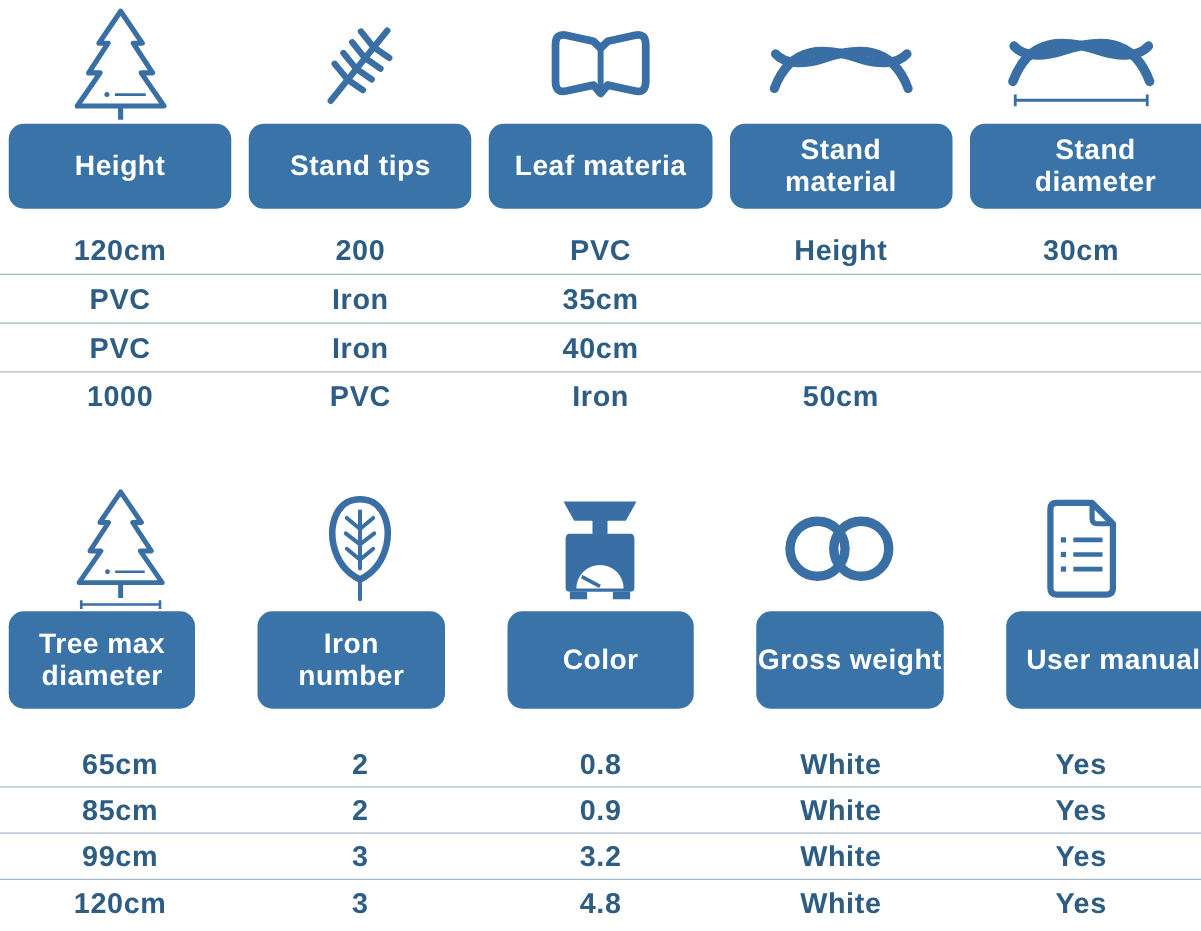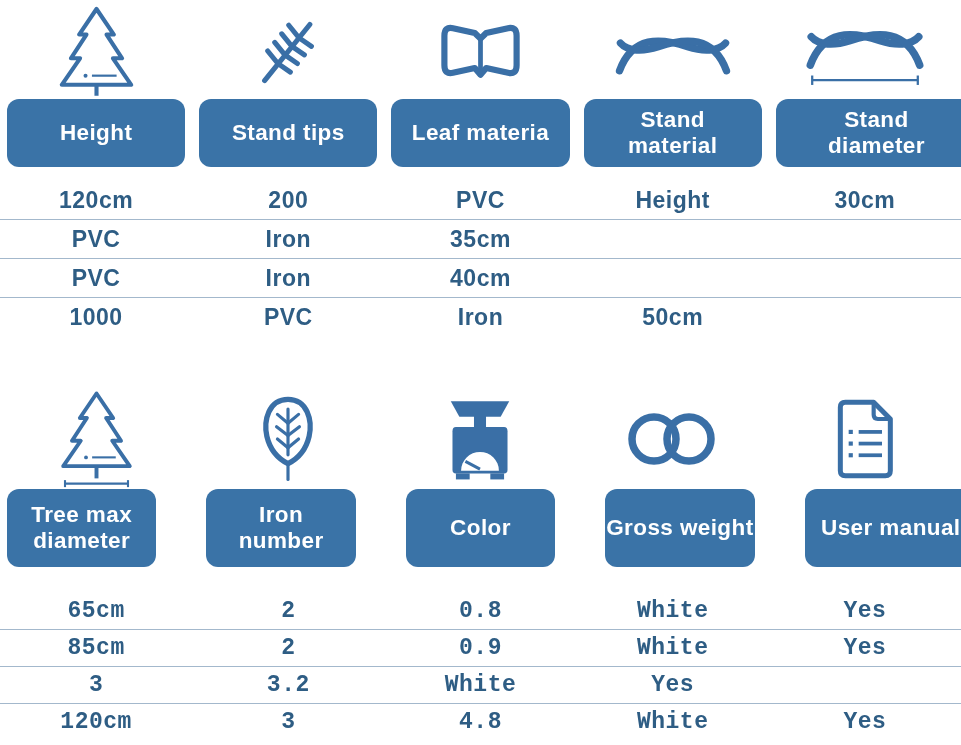--- a/index.html
+++ b/index.html
@@ -26,21 +26,21 @@
 
   .t0 .icons-row{height:97px;padding-top:2px;}
   .t0 .headers-row{height:68px;}
   .t0 .rows-wrap{margin-top:14px;}
   .t0 .data-row{height:38px;}
 
   .t1{margin-top:53px;}
   .t1 .icons-row{height:100px;}
   .t1 .headers-row{height:78px;gap:36px;}
   .t1 .rows-wrap{margin-top:26px;}
-  .t1 .data-row{height:36px;font-family:Liberation Mono, monospace;}
+  .t1 .data-row{height:36px;}
 </style>
 </head>
 <body style="--accent: #3a73a7; --icon: #3a6fa6; --value: #2e5d84; --divider: #a3b8cc; --bg: #ffffff; --header-text: #ffffff;">
 
 <div id="sheet">
   <section class="spec-table t0">
     <div class="icons-row">
         <div class="icon-cell">
           <svg viewBox="0 0 104 100" width="95" height="92">
             <path d="M52 4 L71 32 L63 32 L80 58 L70 58 L90 87 L14 87 L34 58 L24 58 L41 32 L33 32 Z" fill="none" stroke="currentColor" stroke-width="4.5" stroke-linejoin="round"></path>
@@ -211,20 +211,21 @@
           <div class="cell">Yes</div>
         </div>
         <div class="data-row">
           <div class="cell">85cm</div>
           <div class="cell">2</div>
           <div class="cell">0.9</div>
           <div class="cell">White</div>
           <div class="cell">Yes</div>
         </div>
         <div class="data-row">
+          <div class="cell">99cm</div>
           <div class="cell">3</div>
           <div class="cell">3.2</div>
           <div class="cell">White</div>
           <div class="cell">Yes</div>
         </div>
         <div class="data-row">
           <div class="cell">120cm</div>
           <div class="cell">3</div>
           <div class="cell">4.8</div>
           <div class="cell">White</div>

